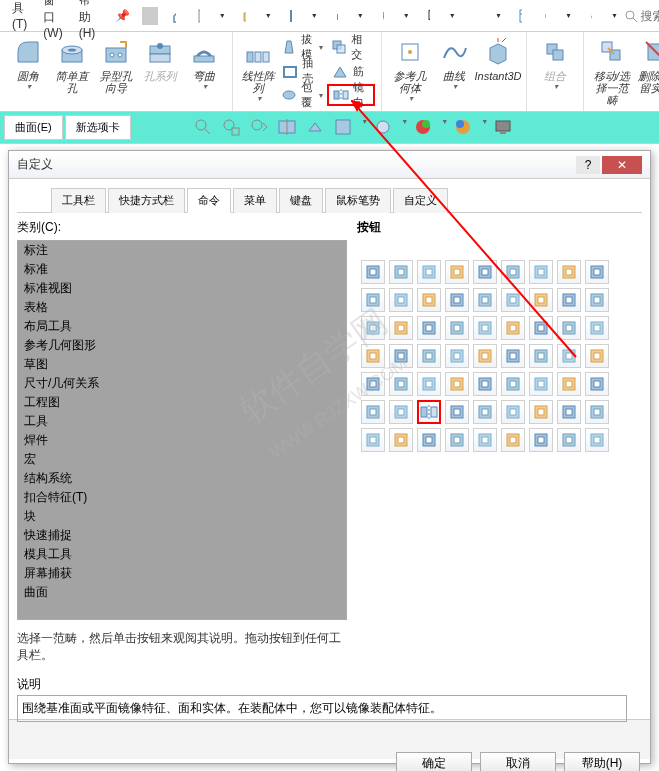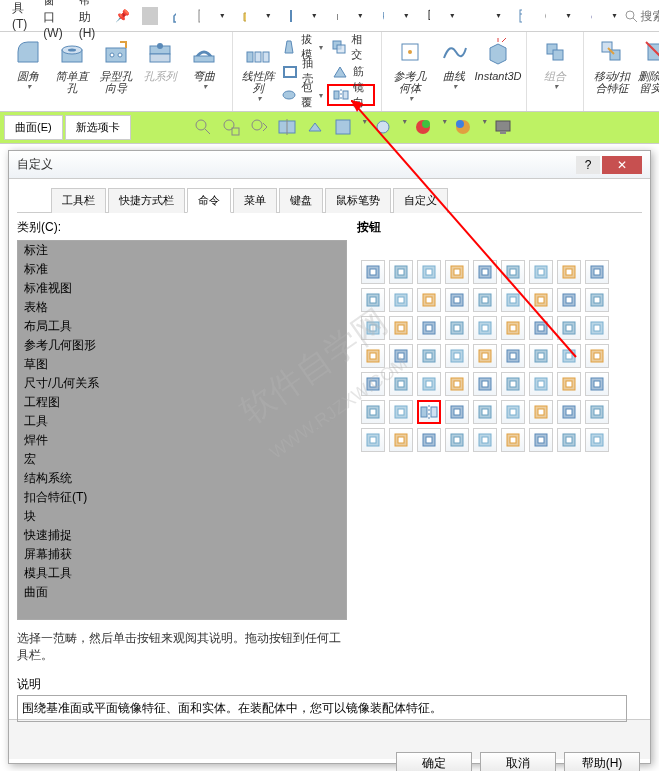--- a/index.html
+++ b/index.html
@@ -22,21 +22,21 @@
 .rbtn-lg .lbl { font-size: 11px; text-align: center; color: #333; line-height: 12px; margin-top: 2px; }
 .rbtn-lg .lbl.dis { color: #aaa; }
 .rcol { display: flex; flex-direction: column; gap: 2px; }
 .rbtn-sm { height: 22px; display: flex; align-items: center; padding: 0 4px; }
 .rbtn-sm .ic { width: 18px; height: 18px; margin-right: 4px; display: flex; align-items: center; justify-content: center; }
 .rbtn-sm .lbl { font-size: 11px; color: #333; }
 .highlight-red { border: 2px solid #ff0000; }
 .dd { font-size: 8px; color: #666; margin-left: 2px; }
 
 
-.tabstrip { height: 32px; background: #bef264; border-bottom: 1px solid #ccc; display: flex; align-items: center; padding: 0 4px; }
+.tabstrip { height: 32px; background: #5eead4; border-bottom: 1px solid #ccc; display: flex; align-items: center; padding: 0 4px; }
 .tab { padding: 4px 10px; background: #fff; border: 1px solid #ccc; margin-right: 2px; font-size: 11px; }
 .tabstrip .toolicons { margin-left: 60px; display: flex; gap: 6px; }
 .toolicons .ti { width: 22px; height: 22px; }
 
 
 .dialog { position: absolute; left: 8px; top: 150px; width: 643px; height: 614px; background: #fff; border: 1px solid #aaa; box-shadow: 2px 2px 8px rgba(0,0,0,0.3); }
 .dlg-title { height: 28px; background: linear-gradient(#fff, #eef2f6); border-bottom: 1px solid #ccc; display: flex; align-items: center; padding: 0 8px; }
 .dlg-title .t { flex: 1; color: #333; }
 .dlg-title .btn { width: 24px; height: 18px; margin-left: 2px; display: flex; align-items: center; justify-content: center; border: 1px solid transparent; }
 .dlg-title .close { background: #c75050; color: #fff; width: 40px; }
@@ -329,21 +329,21 @@
   </div>
   <div class="rgroup">
     <div class="rbtn-lg">
         <div class="ic">
           <svg width="28" height="28">
             <rect x="4" y="4" width="10" height="10" fill="#d0e0f0" stroke="#5a8ab8"></rect>
             <rect x="12" y="12" width="10" height="10" fill="#a8c8e0" stroke="#5a8ab8"></rect>
             <path d="M10 10 L16 16" stroke="#e0a040" stroke-width="2"></path>
           </svg>
         </div>
-        <div class="lbl">移动/扣合特征</div>
+        <div class="lbl">移动/选择一范畴</div>
       </div>
     <div class="rbtn-lg">
         <div class="ic">
           <svg width="28" height="28">
             <rect x="6" y="6" width="16" height="16" fill="#a8c8e0" stroke="#5a8ab8"></rect>
             <line x1="4" y1="4" x2="24" y2="24" stroke="#e04040" stroke-width="2"></line>
           </svg>
         </div>
         <div class="lbl">删除/保留实体</div>
       </div>
@@ -447,22 +447,22 @@
             <div class="item">草图</div>
             <div class="item">尺寸/几何关系</div>
             <div class="item">工程图</div>
             <div class="item">工具</div>
             <div class="item">焊件</div>
             <div class="item">宏</div>
             <div class="item">结构系统</div>
             <div class="item">扣合特征(T)</div>
             <div class="item">块</div>
             <div class="item">快速捕捉</div>
+            <div class="item">模具工具</div>
             <div class="item">屏幕捕获</div>
-            <div class="item">模具工具</div>
             <div class="item">曲面</div>
           </div>
         <div class="hint">选择一范畴，然后单击按钮来观阅其说明。拖动按钮到任何工具栏。</div>
         <div class="desc-lbl">说明</div>
         <div class="desc-box">围绕基准面或平面镜像特征、面和实体。在装配体中，您可以镜像装配体特征。</div>
       </div>
       <div class="right-pane">
         <div class="lbl">按钮</div>
         <div class="buttongrid" id="btngrid">
             <div class="gbtn">

